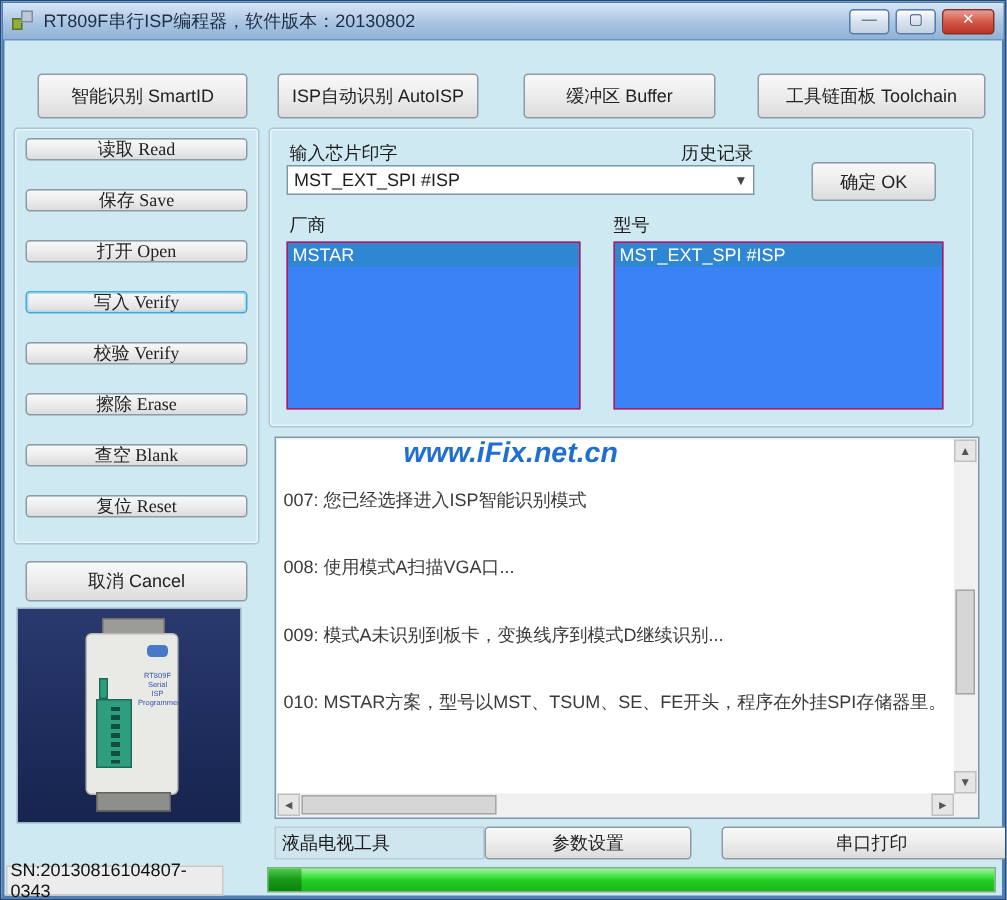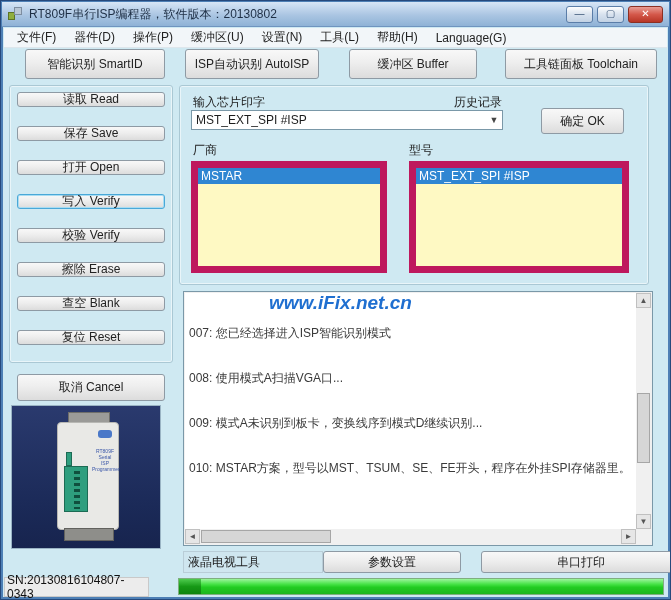--- a/index.html
+++ b/index.html
@@ -36,30 +36,30 @@
   .btn.focused { border:1px solid #49a8d8; box-shadow:0 0 0 1px #a8dcf2 inset; }
 
   .top-btn { top:48px; height:30px; }
 
   
   .groupbox { position:absolute; border:1px solid #aac8d4; border-radius:3px;
     box-shadow:inset 0 0 0 1px rgba(255,255,255,.55); }
   .gb-left { left:8px; top:84px; width:164px; height:278px; }
   .gb-chip { left:178px; top:84px; width:470px; height:200px; }
 
-  .side-btn { left:16px; width:148px; height:15px; }
+  .side-btn { left:16px; width:148px; height:15px;font-family:Liberation Serif, serif; }
 
   .label { position:absolute; color:#1c1c1c; }
 
   .combo { position:absolute; left:190px; top:109px; width:312px; height:20px; background:#fff;
     border:1px solid #7a98a8; display:flex; align-items:center; padding-left:4px; }
   .combo .arrow { margin-left:auto; width:16px; height:100%; display:flex; align-items:center;
     justify-content:center; color:#444; font-size:9px; }
 
-  .listbox { position:absolute; top:160px; height:112px; background:#fef9c3; border:7px solid #be185d; }
+  .listbox { position:absolute; top:160px; height:112px; background:#3b82f6; border:1px solid #be185d; }
   .list1 { left:190px; width:196px; }
   .list2 { left:408px; width:220px; }
   .list-sel { height:16px; background:#2f86d2; color:#fff; padding:1px 3px; font-size:12px; }
 
   
   .logpanel { position:absolute; left:182px; top:290px; width:470px; height:255px;
     border:1px solid #7a98a8; background:#f0f0f0; }
   .log-content { position:absolute; left:1px; top:1px; right:16px; bottom:16px; background:#fff;
     overflow:hidden; padding:3px 4px; font-size:12px; line-height:15px; color:#3a3a3a; white-space:pre; }
   .watermark { position:absolute; left:85px; top:0; text-align:center; pointer-events:none; }
@@ -113,30 +113,20 @@
         <div class="b2"></div>
       </div>
     <div class="title-text">RT809F串行ISP编程器，软件版本：20130802</div>
     <div class="win-btns">
       <div class="win-btn">—</div>
       <div class="win-btn">▢</div>
       <div class="win-btn close">✕</div>
     </div>
   </div>
 
-  <div class="menubar">
-    <div class="menu-item">文件(F)</div>
-    <div class="menu-item">器件(D)</div>
-    <div class="menu-item">操作(P)</div>
-    <div class="menu-item">缓冲区(U)</div>
-    <div class="menu-item">设置(N)</div>
-    <div class="menu-item">工具(L)</div>
-    <div class="menu-item">帮助(H)</div>
-    <div class="menu-item">Language(G)</div>
-  </div>
 
   <div class="btn top-btn" style="left:24px;width:140px;">智能识别 SmartID</div>
   <div class="btn top-btn" style="left:184px;width:134px;">ISP自动识别 AutoISP</div>
   <div class="btn top-btn" style="left:348px;width:128px;">缓冲区 Buffer</div>
   <div class="btn top-btn" style="left:504px;width:152px;">工具链面板 Toolchain</div>
 
   <div class="groupbox gb-left"></div>
   <div class="btn side-btn" style="top:91px;">读取 Read</div>
   <div class="btn side-btn" style="top:125px;">保存 Save</div>
   <div class="btn side-btn" style="top:159px;">打开 Open</div>

